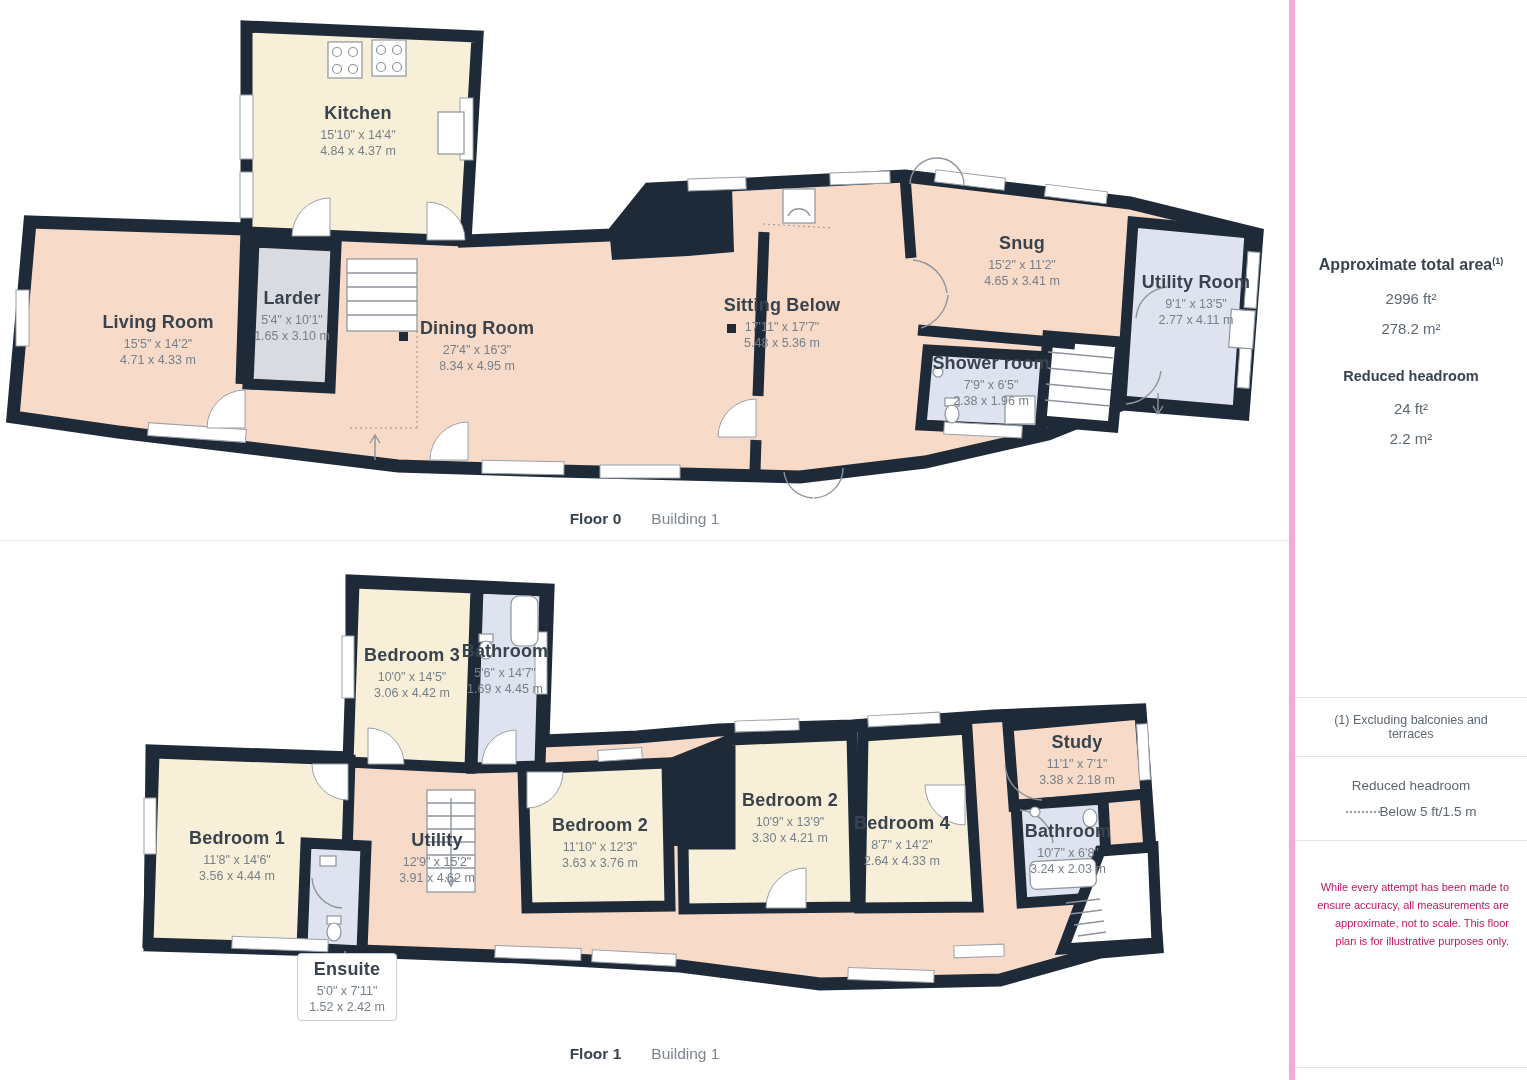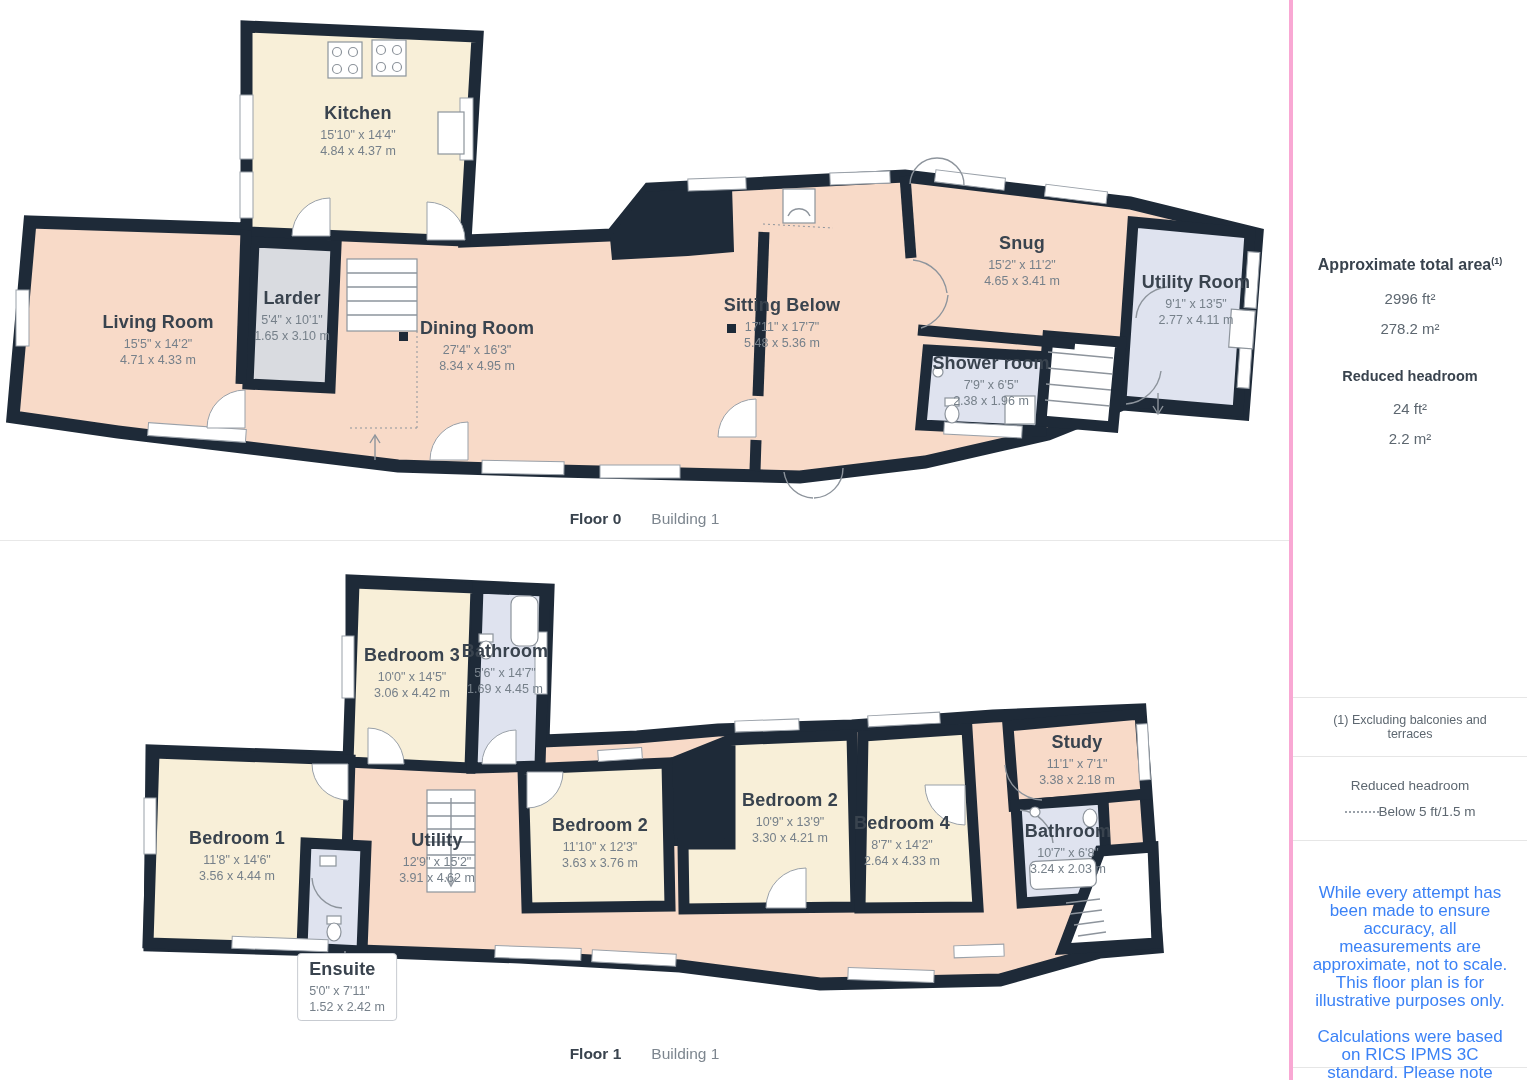--- a/index.html
+++ b/index.html
@@ -29,46 +29,46 @@
   .post{fill:var(--wall);}
 
   
   .rlabel{position:absolute;transform:translate(-50%,-50%);display:flex;flex-direction:column;
           align-items:center;text-align:center;white-space:nowrap;pointer-events:none;z-index:5;}
   .rname{font-size:18px;font-weight:bold;color:var(--tdark);letter-spacing:.2px;margin-bottom:3px;}
   .rdim{font-size:12.5px;color:var(--tgray);line-height:16px;}
 
   .callout{position:absolute;left:347px;top:987px;transform:translate(-50%,-50%);
            background:#fff;border:1px solid #c7cbd1;border-radius:4px;padding:5px 11px;
-           display:flex;flex-direction:column;align-items:flex-start;white-space:nowrap;z-index:6;}
+           display:flex;flex-direction:column;align-items:center;white-space:nowrap;z-index:6;}
 
   .floor-caption{position:absolute;left:0;width:1289px;display:flex;justify-content:center;
                  gap:30px;align-items:baseline;z-index:5;}
   .cap-bold{font-size:15.5px;font-weight:bold;color:var(--tdark);}
   .cap-gray{font-size:15.5px;color:#7d868f;}
 
   
   .sidebar{position:absolute;left:1289px;top:0;width:238px;height:1080px;background:#ffffff;
-           border-left:4px solid #f9a8d4;}
+           border-left:6px solid #f9a8d4;}
   .sb-sec{width:100%;border-bottom:1px solid #e6e6e6;text-align:center;}
   .sb-sec1{height:698px;padding-top:256px;}
   .sb-sec2{height:59px;display:flex;align-items:center;justify-content:center;padding:0 16px;}
   .sb-sec3{height:84px;display:flex;flex-direction:column;align-items:center;justify-content:center;gap:11px;}
   .sb-sec4{height:227px;padding:26px 18px 0;}
   .sb-title{font-size:16px;font-weight:bold;color:var(--tdark);}
   .sb-title sup{font-size:9px;}
   .sb-vals{margin-top:10px;}
   .sb-val{font-size:15px;color:#5d6770;line-height:30px;}
   .sb-sub{margin-top:24px;font-size:14.5px;font-weight:bold;color:var(--tdark);}
   .sb-note{font-size:12.5px;color:#5d6770;}
   .legend-title{font-size:13.5px;color:#5d6770;}
   .legend-row{display:flex;align-items:center;}
   .legend-dots{display:inline-block;width:34px;border-top:2px dotted #9aa1a9;}
   .legend-label{font-size:13.5px;color:#5d6770;}
-  .sb-par{font-size:17px;color:#3b82f6;line-height:18px;}
+  .sb-par{font-size:11px;color:#be185d;line-height:18px;text-align:right;}
   .sb-par + .sb-par{margin-top:18px;}
 </style>
 </head>
 <body>
 
 <div class="plan-area">
 
   <svg class="plan-svg" width="1289" height="1080" viewBox="0 0 1289 1080">
 
     <g>
@@ -404,16 +404,15 @@
   <div class="sb-sec sb-sec3">
     <span class="legend-title">Reduced headroom</span>
     <span class="legend-row">
       <span class="legend-dots"></span>
       <span class="legend-label">Below 5 ft/1.5 m</span>
     </span>
   </div>
 
   <div class="sb-sec sb-sec4">
     <p class="sb-par">While every attempt has been made to ensure accuracy, all measurements are approximate, not to scale. This floor plan is for illustrative purposes only.</p>
-    <p class="sb-par">Calculations were based on RICS IPMS 3C standard. Please note that calculations were adjusted by a third party and therefore may not comply with RICS IPMS 3C.</p>
 
   </div>
 </aside>
 
 </body></html>

